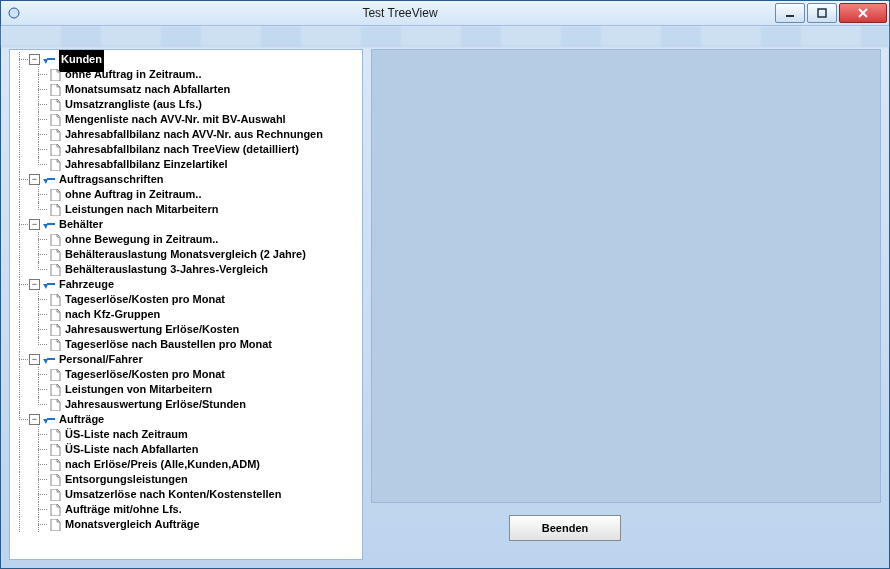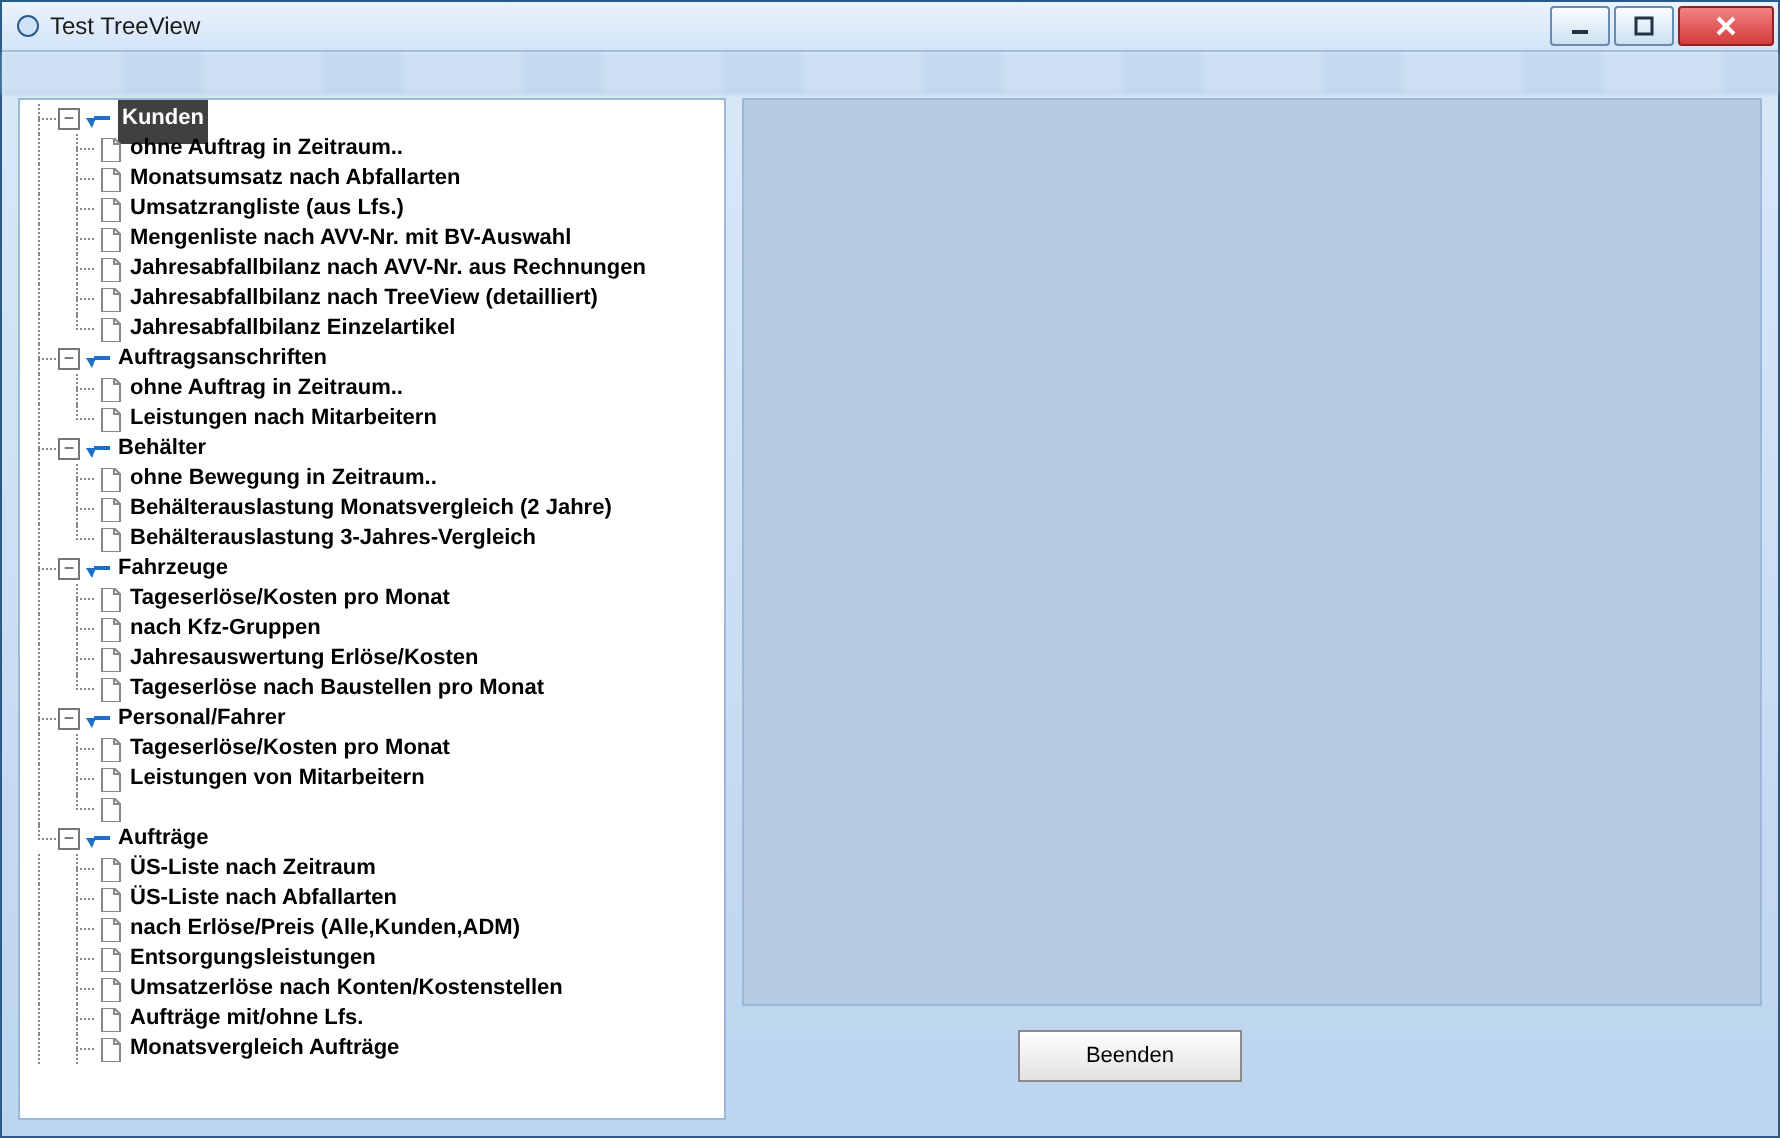--- a/index.html
+++ b/index.html
@@ -1,16 +1,16 @@
 <!DOCTYPE html>
 <html><head>
 <meta charset="utf-8">
 <style>
   html,body{margin:0;padding:0;height:100%;font-family:Tahoma,Arial,sans-serif;font-size:12px;background:#a7c7e7;}
-  .window{position:relative;width:890px;height:569px;background:linear-gradient(to bottom,#dbe9f9 0,#bcd4ee 100%);border:1px solid #2a5a8a;box-sizing:border-box;}
+  .window{position:relative;width:890px;height:569px;background:linear-gradient(to bottom,#dbe9f9 0,#bcd4ee 100%);border:1px solid #2a5a8a;box-sizing:border-box;text-align:center;}
   .titlebar{position:relative;height:24px;background:linear-gradient(to bottom,#eaf3fc,#d3e5f7);display:flex;align-items:center;padding:0 2px 0 6px;border-bottom:1px solid #9cb8d6;}
   .app-icon{width:14px;height:14px;display:inline-flex;align-items:center;justify-content:center;margin-right:4px;color:#2b5a8c;}
   .title-text{font-size:12px;color:#1a1a1a;flex:1;}
   .win-buttons{display:flex;gap:2px;}
   .win-btn{width:28px;height:18px;border:1px solid #6a8bb0;border-radius:2px;background:linear-gradient(to bottom,#fafdff,#cde0f3);display:flex;align-items:center;justify-content:center;font-size:10px;color:#234;}
   .win-btn.close{width:46px;background:linear-gradient(to bottom,#f28282,#d43c3c);border-color:#8a2424;color:#fff;font-weight:bold;}
   .blurbar{height:20px;background:#aacbe8;filter:blur(1px);opacity:.6;border-bottom:1px solid #9cb8d6;position:relative;}
   .blurbar::before{content:"";position:absolute;inset:0;background:repeating-linear-gradient(90deg,#c6dcef 0 60px,#b4d0ea 60px 100px);}
   .client{position:absolute;left:8px;right:8px;top:48px;bottom:8px;}
   .tree-panel{position:absolute;left:0;top:0;width:352px;bottom:0;background:#fff;border:1px solid #9cb8d6;overflow:hidden;}
@@ -18,23 +18,23 @@
   .tree{padding:2px 0 4px 0;}
   .node{white-space:nowrap;font-size:11px;line-height:15px;height:15px;display:flex;align-items:center;}
   .indent{display:inline-block;width:19px;height:15px;position:relative;vertical-align:top;}
   .dotted-v{position:absolute;left:9px;top:0;bottom:0;border-left:1px dotted #888;}
   .dotted-h{position:absolute;left:9px;top:7px;width:9px;border-top:1px dotted #888;}
   .toggle{display:inline-flex;width:11px;height:11px;border:1px solid #777;background:#fff;align-items:center;justify-content:center;font-size:9px;line-height:9px;color:#333;margin-right:2px;box-sizing:border-box;}
   .icon{display:inline-flex;width:14px;height:13px;align-items:center;justify-content:center;margin-right:3px;}
   .icon.folder svg{color:#1e71c9;}
   .icon.doc svg{color:#888;}
   .label{font-weight:bold;display:inline-block;}
-  .label.selected{background:#404040;color:#fff;padding:5px 2px;}
+  .label.selected{background:#000000;color:#fff;padding:5px 2px;}
   .right-panel{position:absolute;left:362px;right:0;top:0;height:452px;background:#b6cbe4;border:1px solid #9cb8d6;}
-  .bottom-btn{position:absolute;left:500px;top:466px;width:110px;height:24px;background:linear-gradient(to bottom,#fefefe,#e2e2e2);border:1px solid #8a8a8a;font-size:11px;font-weight:normal;display:flex;align-items:center;justify-content:center;}
+  .bottom-btn{position:absolute;left:500px;top:466px;width:110px;height:24px;background:linear-gradient(to bottom,#fefefe,#e2e2e2);border:1px solid #8a8a8a;font-size:11px;font-weight:bold;display:flex;align-items:center;justify-content:center;}
   
   .tree-scroll::-webkit-scrollbar{width:16px;}
   .tree-scroll::-webkit-scrollbar-track{background:#e9eef4;border-left:1px solid #ccd6e2;}
   .tree-scroll::-webkit-scrollbar-thumb{background:#c7d6e8;border:1px solid #9cb8d6;}
 </style>
 </head>
 <body>
 
 <div class="window">
   <div class="titlebar">
@@ -433,20 +433,21 @@
               <span class="indent">
                 <span class="dotted-v" style="top:0;bottom:50%;"></span>
                 <span class="dotted-h"></span>
               </span>
               <span class="icon doc">
                 <svg width="11" height="12" viewBox="0 0 11 12">
                   <path d="M1 0 H7 L10 3 V12 H1 Z" fill="#fff" stroke="currentColor"></path>
                   <path d="M7 0 V3 H10" fill="none" stroke="currentColor"></path>
                 </svg>
               </span>
+              <span class="label">Jahresauswertung Erlöse/Stunden</span>
             </div>
             <div class="node">
               <span class="indent">
                 <span class="dotted-v" style="top:0;bottom:50%;"></span>
                 <span class="dotted-h"></span>
               </span>
               <span class="toggle">−</span>
               <span class="icon folder">
                 <svg width="12" height="11" viewBox="0 0 12 11">
                   <path d="M0 5 L5 5 L3 10 Z" fill="currentColor"></path>

